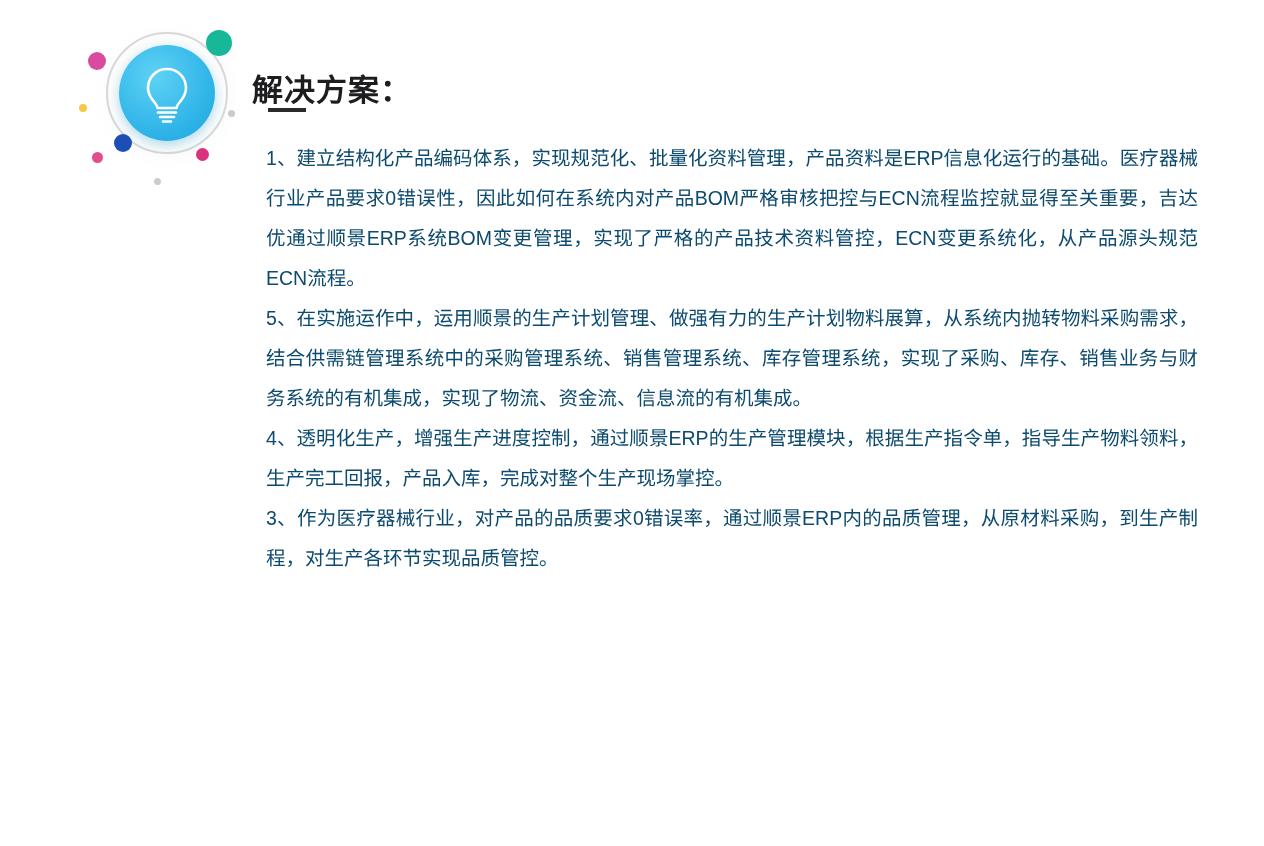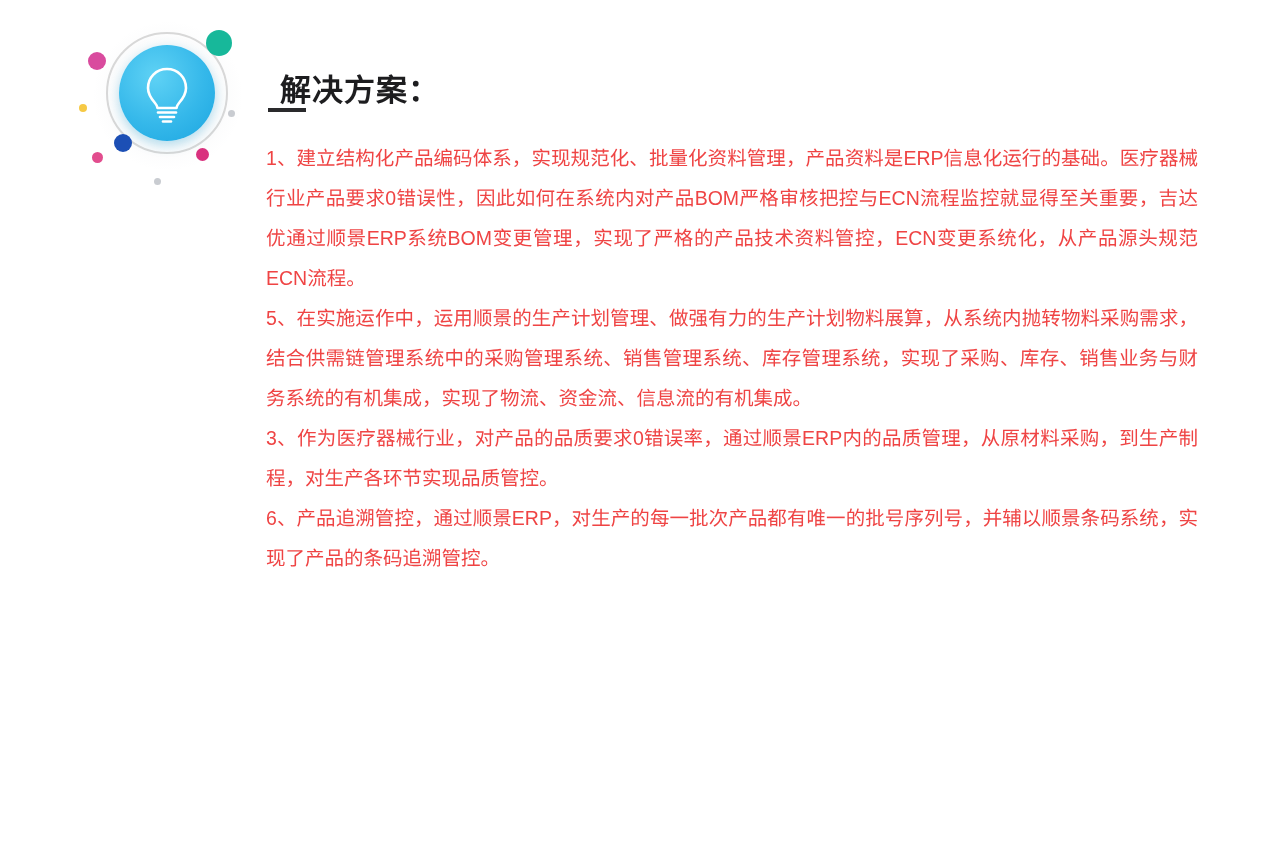--- a/index.html
+++ b/index.html
@@ -73,21 +73,21 @@
     top: 0px;
     width: 156px;
     height: 156px;
     border-radius: 50%;
     background: radial-gradient(circle, rgba(150,160,175,0.13) 0%, rgba(255,255,255,0) 68%);
   }
 
   
   .heading {
     position: absolute;
-    left: 280px;
+    left: 252px;
     top: 44px;
     font-size: 31px;
     font-weight: bold;
     color: #1d1d1f;
     letter-spacing: 1px;
   }
   .rule {
     position: absolute;
     left: 268px;
     top: 108px;
@@ -97,21 +97,21 @@
   }
 
   
   .body-text {
     position: absolute;
     left: 266px;
     top: 138px;
     width: 932px;
     font-size: 19.5px;
     line-height: 40px;
-    color: #ef4444;
+    color: #0c4a6e;
     text-align: justify;
     text-justify: inter-ideograph;
   }
   .body-text p {
     margin: 0;
   }
 </style>
 </head>
 <body>
 
@@ -136,17 +136,17 @@
     <span class="dot grey1"></span>
     <span class="dot grey2"></span>
   </div>
 
   <h1 class="heading">解决方案：</h1>
   <div class="rule"></div>
 
   <div class="body-text">
     <p>1、建立结构化产品编码体系，实现规范化、批量化资料管理，产品资料是ERP信息化运行的基础。医疗器械行业产品要求0错误性，因此如何在系统内对产品BOM严格审核把控与ECN流程监控就显得至关重要，吉达优通过顺景ERP系统BOM变更管理，实现了严格的产品技术资料管控，ECN变更系统化，从产品源头规范ECN流程。</p>
     <p>5、在实施运作中，运用顺景的生产计划管理、做强有力的生产计划物料展算，从系统内抛转物料采购需求，结合供需链管理系统中的采购管理系统、销售管理系统、库存管理系统，实现了采购、库存、销售业务与财务系统的有机集成，实现了物流、资金流、信息流的有机集成。</p>
+    <p>4、透明化生产，增强生产进度控制，通过顺景ERP的生产管理模块，根据生产指令单，指导生产物料领料，生产完工回报，产品入库，完成对整个生产现场掌控。</p>
     <p>3、作为医疗器械行业，对产品的品质要求0错误率，通过顺景ERP内的品质管理，从原材料采购，到生产制程，对生产各环节实现品质管控。</p>
-    <p>6、产品追溯管控，通过顺景ERP，对生产的每一批次产品都有唯一的批号序列号，并辅以顺景条码系统，实现了产品的条码追溯管控。</p>
   </div>
 
 </div>
 
 </body></html>

